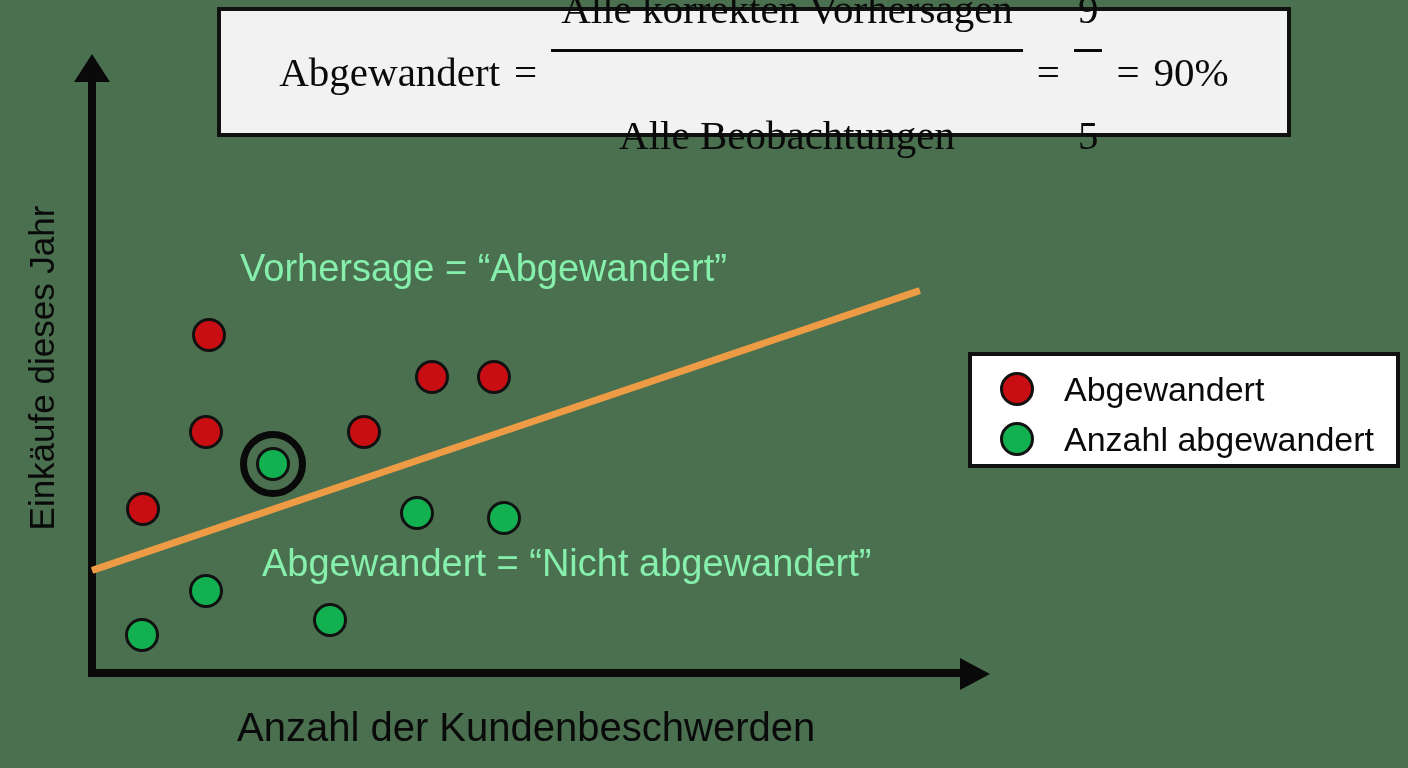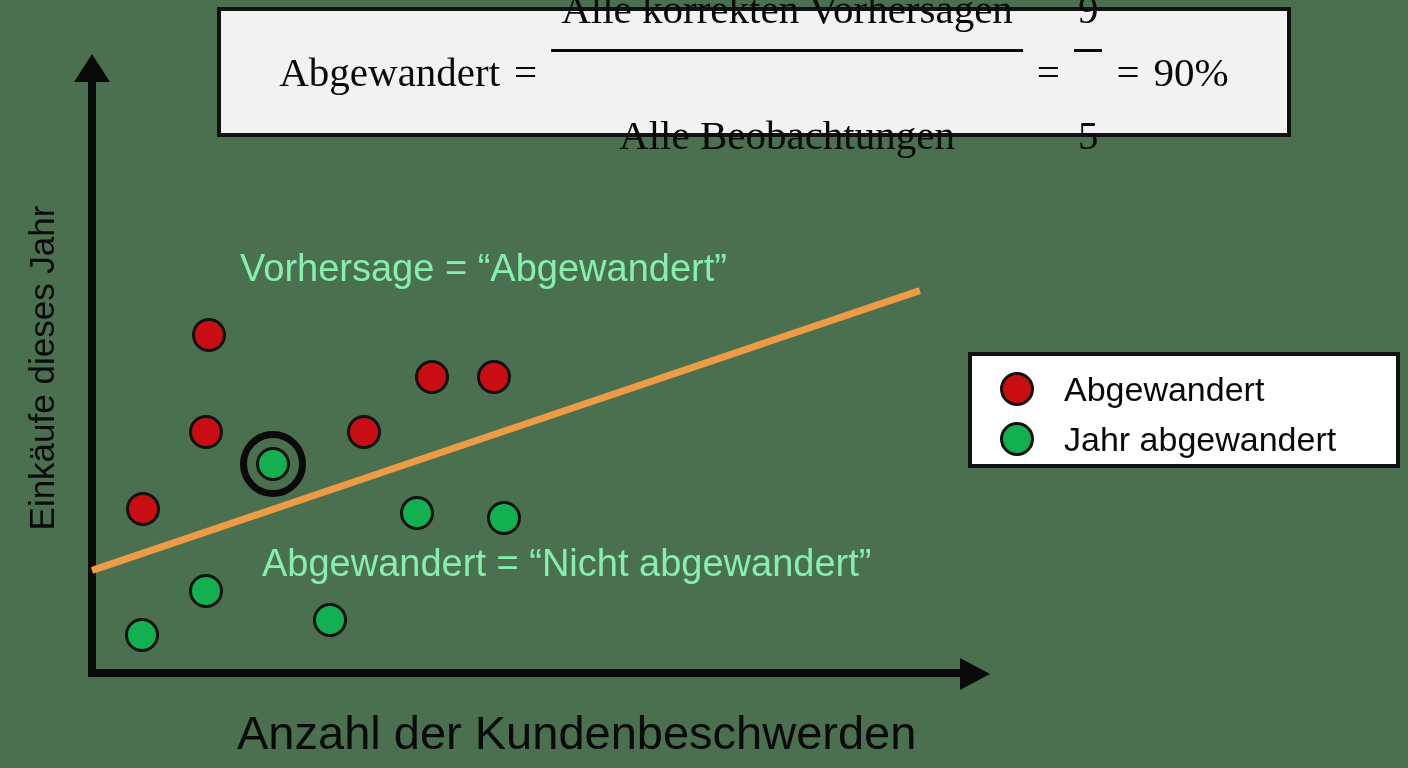--- a/index.html
+++ b/index.html
@@ -107,21 +107,21 @@
     text-align: center;
     transform: rotate(-90deg);
     font-size: 35px;
     color: #0a0a0a;
     white-space: nowrap;
   }
   #x-axis-title {
     position: absolute;
     left: 237px;
     top: 705px;
-    font-size: 47px;
+    font-size: 40px;
     color: #0a0a0a;
     white-space: nowrap;
   }
 
   
   #boundary-line {
     position: absolute;
     left: 90px;
     top: 568px;
     width: 846px;
@@ -253,17 +253,17 @@
       </div>
   </div>
 
   <div id="legend-box">
     <div class="legend-row">
       <span class="legend-swatch red"></span>
       <span class="legend-text">Abgewandert</span>
     </div>
     <div class="legend-row">
       <span class="legend-swatch green"></span>
-      <span class="legend-text">Jahr abgewandert</span>
+      <span class="legend-text">Anzahl abgewandert</span>
     </div>
   </div>
 
 </div>
 
 </body></html>

